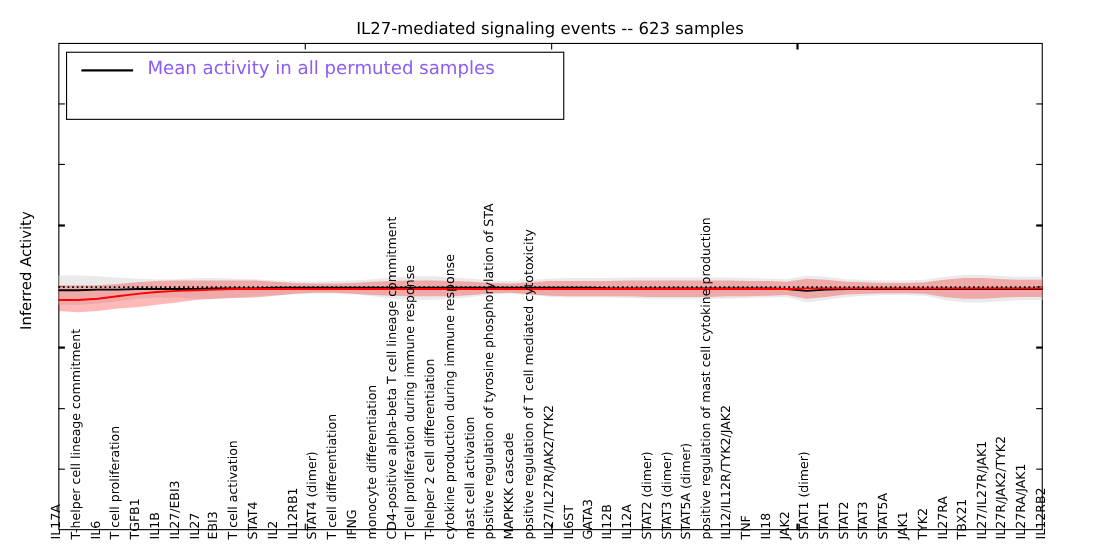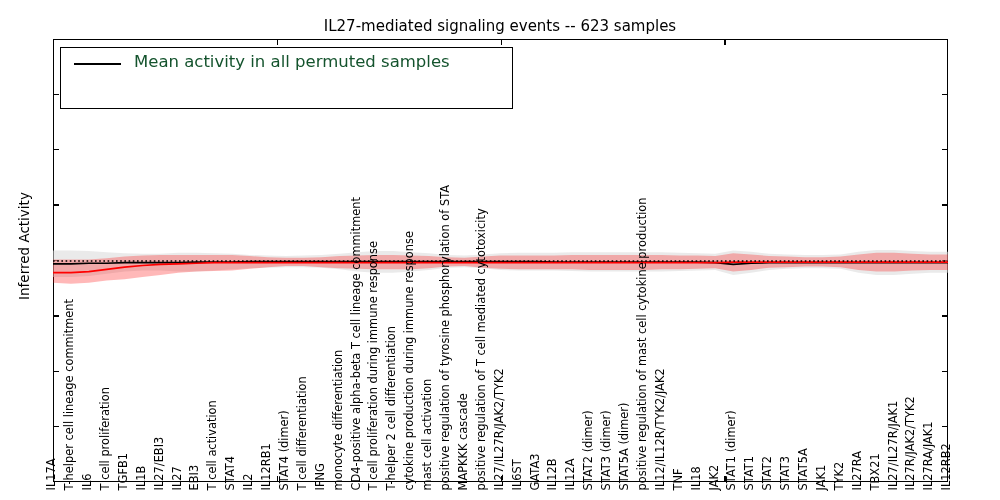--- a/index.html
+++ b/index.html
@@ -39,21 +39,21 @@
   }
 
   .legend-box{
     position:absolute;left:60px;top:31px;width:453px;height:62px;
     border:1.4px solid #000;background:#fff;box-sizing:border-box;
   }
   .legend-row{position:absolute;left:0;width:100%;height:31px;}
   .legend-row.r0{top:0px;}
   .legend-row.r1{top:31px;}
   .legend-swatch{position:absolute;left:13px;top:15px;width:47px;height:1.6px;}
-  .legend-text{position:absolute;left:73px;top:4px;font-size:16.5px;color:#14532d;}
+  .legend-text{position:absolute;left:73px;top:4px;font-size:16.5px;color:#8b5cf6;}
 </style>
 </head>
 <body>
 
 <div id="root">
 
   <div class="chart-title">IL27-mediated signaling events -- 623 samples</div>
 
   <div class="ylabel">Inferred Activity</div>
 

